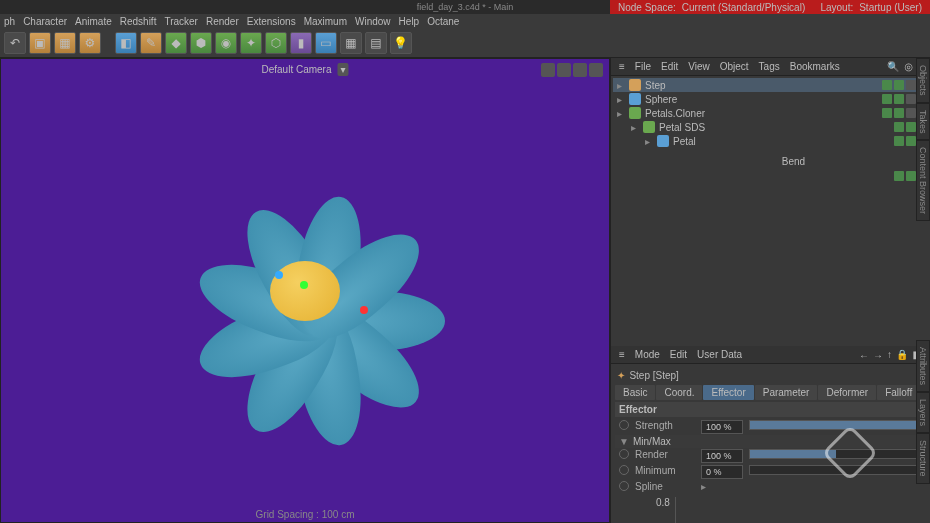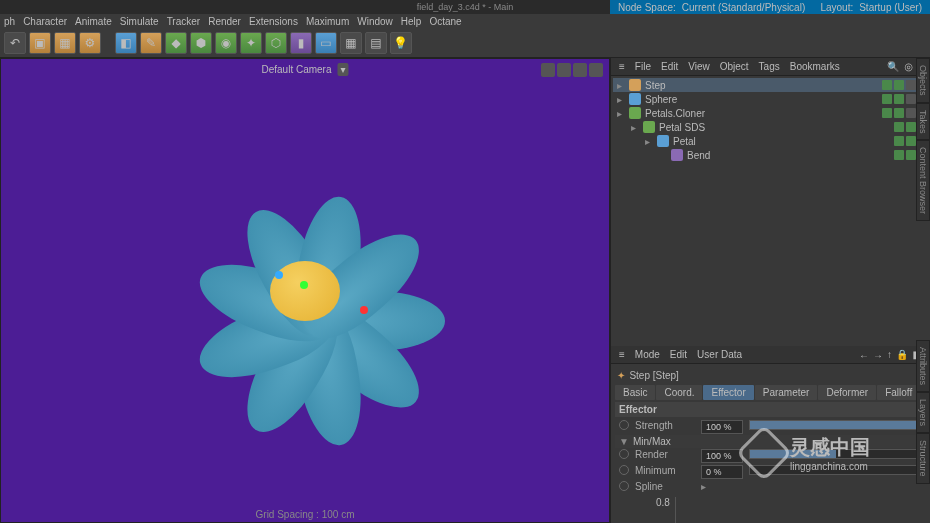--- a/index.html
+++ b/index.html
@@ -20,21 +20,21 @@
 .vp-icons div{width:14px;height:14px;background:#555;border-radius:2px}
 .flower{position:absolute;left:50%;top:50%;transform:translate(-60%,-50%)}
 .petal{position:absolute;width:140px;height:60px;background:radial-gradient(ellipse at 30% 50%,#5aa8c4,#3788a8);border-radius:50% 60% 60% 50%;transform-origin:10% 50%}
 .center{position:absolute;width:70px;height:60px;background:radial-gradient(circle at 40% 35%,#f5d060,#e5b030);border-radius:50%;left:-35px;top:-30px;z-index:10}
 .gizmo{position:absolute;left:0;top:0;z-index:20}
 .giz-dot{position:absolute;width:8px;height:8px;border-radius:50%}
 .footer{position:absolute;bottom:2px;left:50%;transform:translateX(-50%);font-size:10px;color:#888}
 .right-panel{width:320px;background:#353535;display:flex;flex-direction:column;border-left:1px solid #222}
 .rp-header{height:18px;background:#333;display:flex;align-items:center;gap:10px;padding:0 8px;font-size:10px;border-bottom:1px solid #222}
 .rp-header-right{margin-left:auto;display:flex;gap:4px;font-size:9px;color:#888}
-.node-space{height:14px;background:#0369a1;display:flex;align-items:center;padding:0 8px;font-size:9px;gap:6px;position:absolute;top:0;right:0;width:320px}
+.node-space{height:14px;background:#b91c1c;display:flex;align-items:center;padding:0 8px;font-size:9px;gap:6px;position:absolute;top:0;right:0;width:320px}
 .objects{flex:0 0 270px;background:#383838;overflow:auto;padding:2px;font-size:10px}
 .obj-row{display:flex;align-items:center;height:14px;gap:4px;padding-left:2px}
 .obj-icon{width:12px;height:12px;display:inline-block}
 .obj-toggles{margin-left:auto;display:flex;gap:2px;align-items:center}
 .tog{width:10px;height:10px;background:#555;border-radius:1px}
 .tog.g{background:#4a884a}
 .tog.o{background:#c08040}
 .side-tabs{position:absolute;right:0;top:58px;width:14px;display:flex;flex-direction:column}
 .side-tab{writing-mode:vertical-rl;font-size:9px;padding:6px 1px;background:#333;border:1px solid #222;color:#888}
 .attr-header{height:18px;background:#333;display:flex;align-items:center;gap:10px;padding:0 8px;font-size:10px;border-bottom:1px solid #222}
@@ -59,21 +59,21 @@
 </style>
 </head>
 <body>
 
 <div class="titlebar">field_day_3.c4d * - Main</div>
 
 <div class="menubar">
   <span>ph</span>
   <span>Character</span>
   <span>Animate</span>
-  <span>Simulate</span>
+  <span>Redshift</span>
   <span>Tracker</span>
   <span>Render</span>
   <span>Extensions</span>
   <span>Maximum</span>
   <span>Window</span>
   <span>Help</span>
   <span>Octane</span>
 </div>
 
 <div class="node-space">
@@ -198,21 +198,21 @@
         <div class="obj-row" style="padding-left: 32px;">
           <span class="tri">▸</span>
           <span class="obj-icon" style="background:#5a9fd4;border-radius:2px"></span>
           <span>Petal</span>
           <div class="obj-toggles">
             <span class="tog g"></span>
             <span class="tog g"></span>
             <span class="tog"></span>
           </div>
         </div>
-        <div class="obj-row" style="padding-left: 46px;">
+        <div class="obj-row" style="padding-left: 46px; flex-direction: column;">
           <span class="tri"></span>
           <span class="obj-icon" style="background:#8a6ab4;border-radius:2px"></span>
           <span>Bend</span>
           <div class="obj-toggles">
             <span class="tog g"></span>
             <span class="tog g"></span>
             <span class="tog"></span>
           </div>
         </div>
       </div>
@@ -300,17 +300,13 @@
   <div class="side-tab">Content Browser</div>
 </div>
 <div class="side-tabs" style="top:340px">
   <div class="side-tab">Attributes</div>
   <div class="side-tab">Layers</div>
   <div class="side-tab">Structure</div>
 </div>
 
 <div class="watermark">
   <div class="wm-logo"></div>
-  <div>
-    <div style="font-size:20px;font-weight:bold">灵感中国</div>
-    <div style="font-size:10px">lingganchina.com</div>
-  </div>
 </div>
 
 </body></html>

